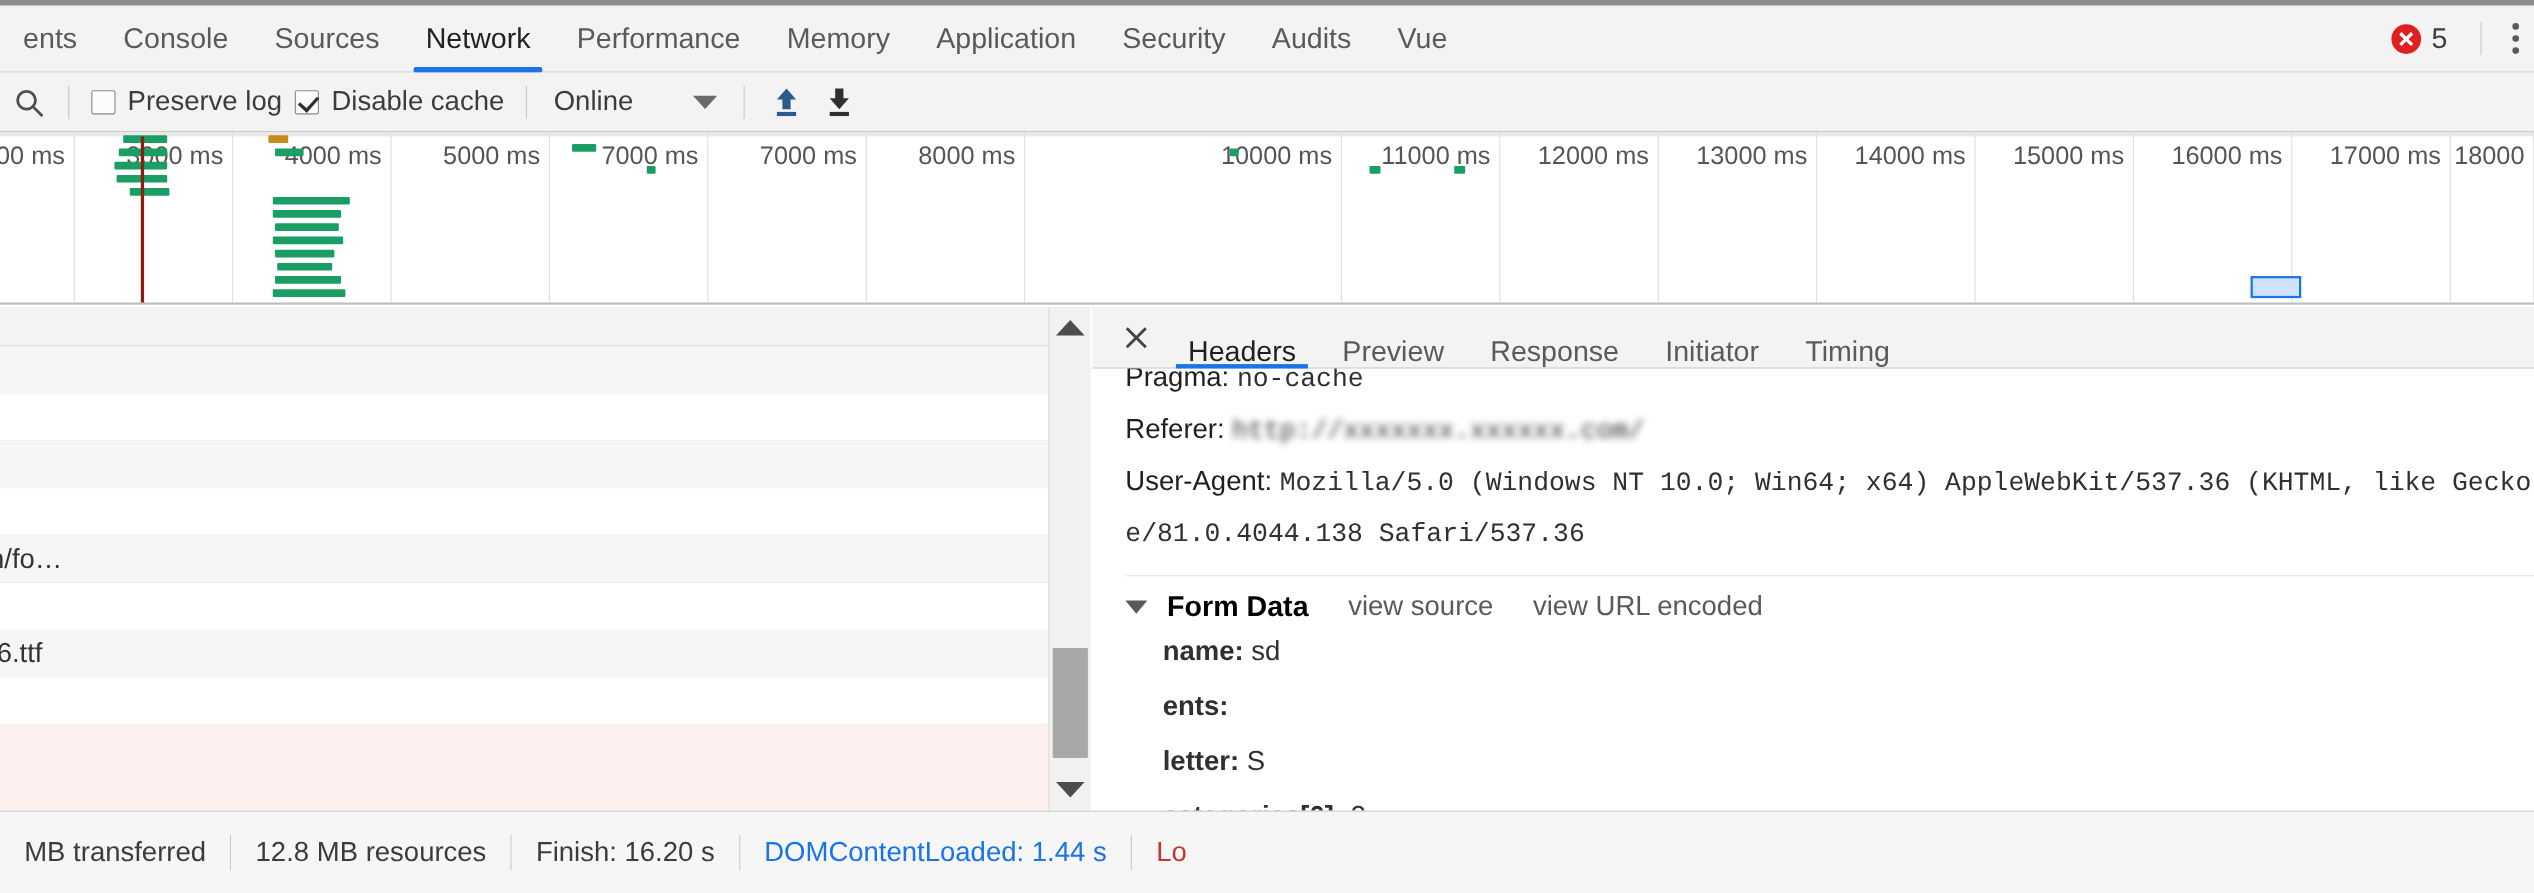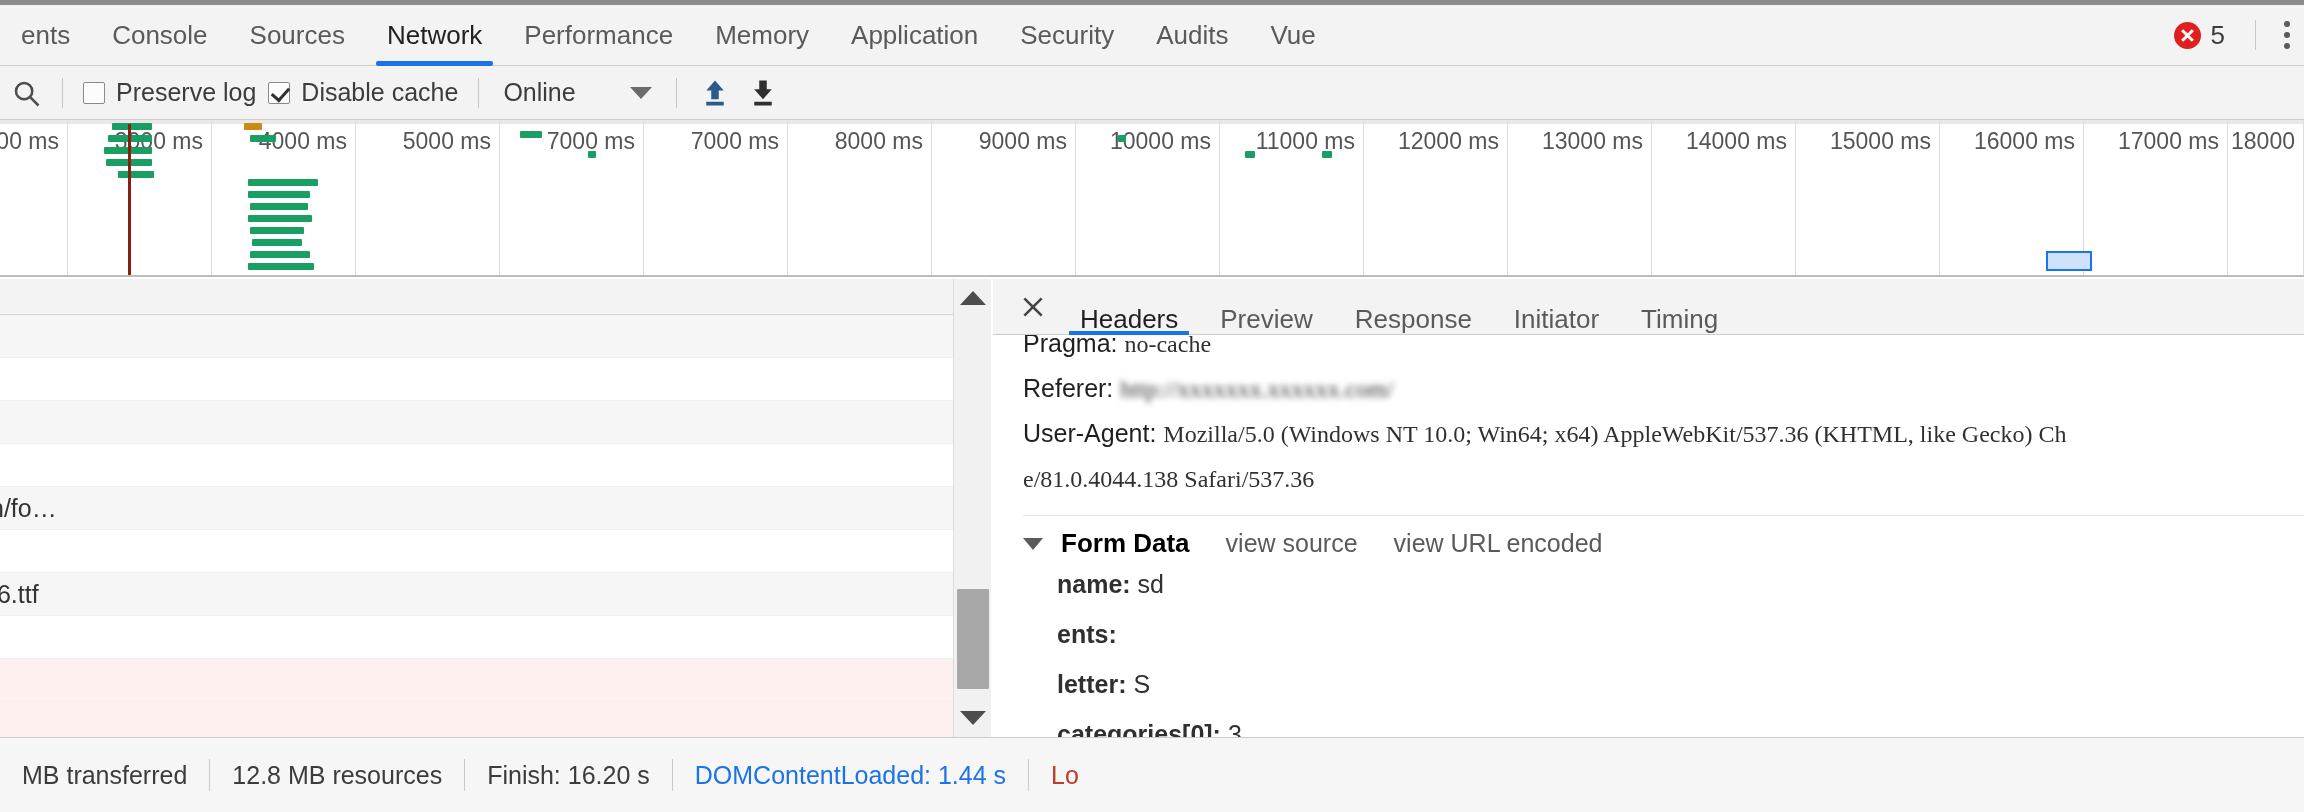--- a/index.html
+++ b/index.html
@@ -91,21 +91,21 @@
   .dclose svg{ display:block; }
   .dtab{ position:relative; height:56px; line-height:56px; padding:12px 21px;
     font-size:26px; color:#5a5a5a; white-space:nowrap; }
   .dtab.active{ color:#1f1f1f; }
   .dtab.active:after{ content:""; position:absolute; left:10px; right:10px; bottom:0;
     height:4px; background:#1a73e8; }
   .dbody{ position:absolute; left:0; top:56px; right:0; bottom:0; overflow:hidden;
     padding:0 0 0 30px; }
   .hline{ font-size:25px; color:#303030; line-height:44px; white-space:nowrap; }
   .hline b{ font-weight:normal; color:#1f1f1f; }
-  .mono{ font-family:Liberation Serif, serif; font-size:24px; color:#303030; }
+  .mono{ font-family:Liberation Mono, monospace; font-size:24px; color:#303030; }
   .blurred{ filter:blur(3.2px); display:inline-block; }
   .sect{ margin-top:14px; border-top:1px solid #e3e3e3; padding-top:12px;
     display:flex; align-items:center; gap:36px; }
   .twisty{ width:0;height:0;border-left:10px solid transparent;border-right:10px solid transparent;
     border-top:12px solid #5a5a5a; margin-right:-18px; }
   .sect b{ font-size:26px; }
   .slink{ font-size:25px; color:#5a5a5a; }
   .fd{ font-size:25px; color:#303030; line-height:50px; padding-left:34px; white-space:nowrap; }
   .fd b{ font-weight:bold; }
 
@@ -199,23 +199,20 @@
           <span>5000 ms</span>
         </div>
         <div class="tick" style="left: 500px; width: 144px;">
           <span>7000 ms</span>
         </div>
         <div class="tick" style="left: 644px; width: 144px;">
           <span>7000 ms</span>
         </div>
         <div class="tick" style="left: 788px; width: 144px;">
           <span>8000 ms</span>
-        </div>
-        <div class="tick" style="left: 932px; width: 144px;">
-          <span>9000 ms</span>
         </div>
         <div class="tick" style="left: 1076px; width: 144px;">
           <span>10000 ms</span>
         </div>
         <div class="tick" style="left: 1220px; width: 144px;">
           <span>11000 ms</span>
         </div>
         <div class="tick" style="left: 1364px; width: 144px;">
           <span>12000 ms</span>
         </div>

